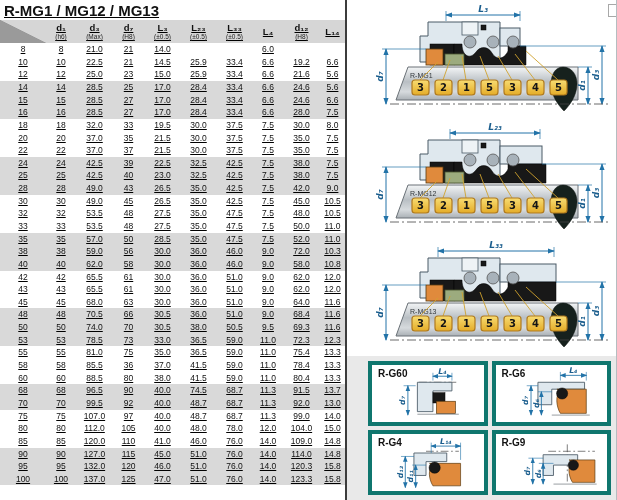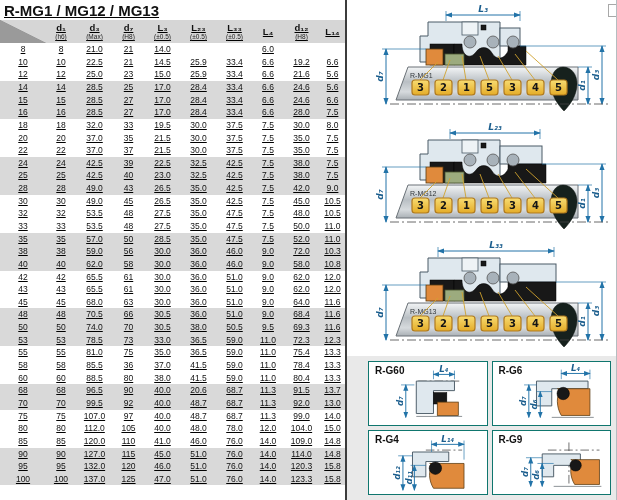--- a/index.html
+++ b/index.html
@@ -25,21 +25,21 @@
   #diagram-panel{position:relative;width:100%;height:356px;background:#fff;
                  border-right:1px solid #b5bdc0;box-sizing:border-box;}
   #panel-notch{position:absolute;right:0;top:4px;width:7px;height:11px;background:#fff;
                border:1px solid #a8a8a8;border-right:none;}
   .main-diagram{position:absolute;left:3px;width:266px;height:114px;}
   .main-diagram svg{width:100%;height:100%;}
   #cards-panel{position:relative;width:100%;height:144px;background:#e9e9e9;
                border-right:1px solid #b5bdc0;box-sizing:border-box;
                display:grid;grid-template-columns:1fr 1fr;grid-template-rows:1fr 1fr;
                gap:4px;padding:5px 5px 5px 21px;}
-  .card{position:relative;background:#fff;border:1px solid #0f766e;}
+  .card{position:relative;background:#fff;border:4px solid #0f766e;}
   .card-label{position:absolute;left:6px;top:3px;font:bold 10px "Liberation Sans",sans-serif;color:#111;z-index:2;}
   .card svg{position:absolute;left:0;top:0;width:100%;height:100%;}
   
   .dim{stroke:#2273a8;stroke-width:1;fill:none;}
   .ext{stroke:#2273a8;stroke-width:0.7;fill:none;}
   .dlab{fill:#1b5e8e;font:italic bold 9px "DejaVu Sans",sans-serif;}
   .house{fill:#dfe8ee;stroke:#4a5a66;stroke-width:1;}
   .spring-guide{fill:#eef3f6;stroke:#4a5a66;stroke-width:0.8;}
   .blk{fill:#181818;stroke:#000;stroke-width:0.5;}
   .orange{fill:#e08a3c;stroke:#5a3a10;stroke-width:0.8;}
@@ -457,21 +457,21 @@
             <td>11.0</td>
             <td>80.4</td>
             <td>13.3</td>
           </tr>
           <tr class="shade">
             <td class="size">68</td>
             <td>68</td>
             <td>96.5</td>
             <td>90</td>
             <td>40.0</td>
-            <td>20.6</td>
+            <td>74.5</td>
             <td>68.7</td>
             <td>11.3</td>
             <td>91.5</td>
             <td>13.7</td>
           </tr>
           <tr class="shade">
             <td class="size">70</td>
             <td>70</td>
             <td>99.5</td>
             <td>92</td>

